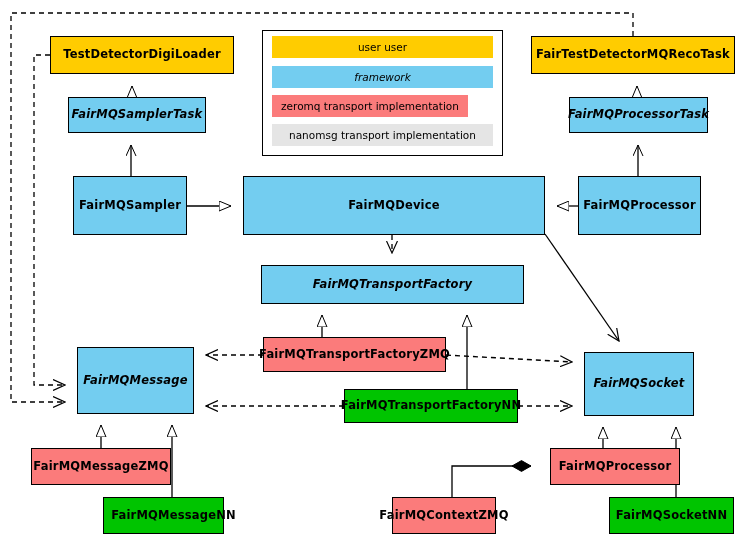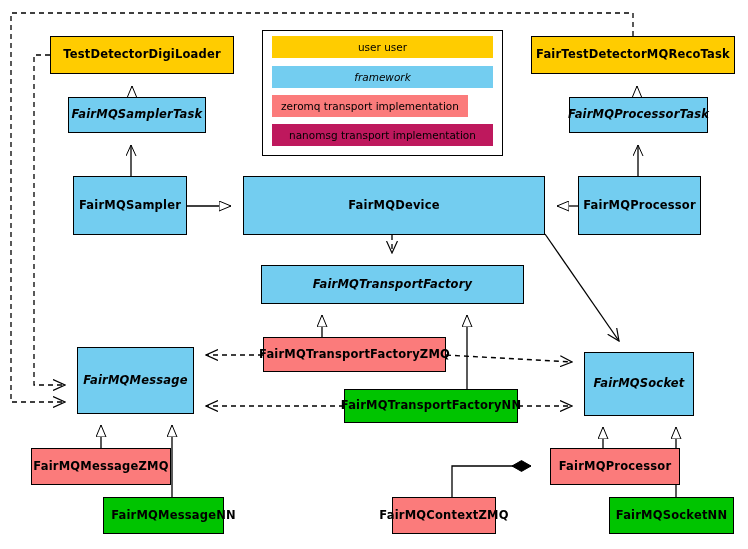--- a/index.html
+++ b/index.html
@@ -136,21 +136,21 @@
   </div>
   <div class="legend-row" style="left:272px; top:36px; width:221px; height:22px; background:#ffcc00; z-index:7;">
     <span>user user</span>
   </div>
   <div class="legend-row" style="left:272px; top:66px; width:221px; height:22px; background:#73cdf0; z-index:7;font-style:italic;">
     <span>framework</span>
   </div>
   <div class="legend-row" style="left:272px; top:95px; width:196px; height:22px; background:#fb7b7b; z-index:7;">
     <span>zeromq transport implementation</span>
   </div>
-  <div class="legend-row" style="left:272px; top:124px; width:221px; height:22px; background:#be185d; z-index:7;">
+  <div class="legend-row" style="left:272px; top:124px; width:221px; height:22px; background:#e5e5e5; z-index:7;">
     <span>nanomsg transport implementation</span>
   </div>
 
   <div class="node c-user" style="left:50px; top:36px; width:184px; height:38px;">
     <span>TestDetectorDigiLoader</span>
   </div>
 
   <div class="node c-user" style="left:531px; top:36px; width:204px; height:38px;">
     <span>FairTestDetectorMQRecoTask</span>
   </div>

